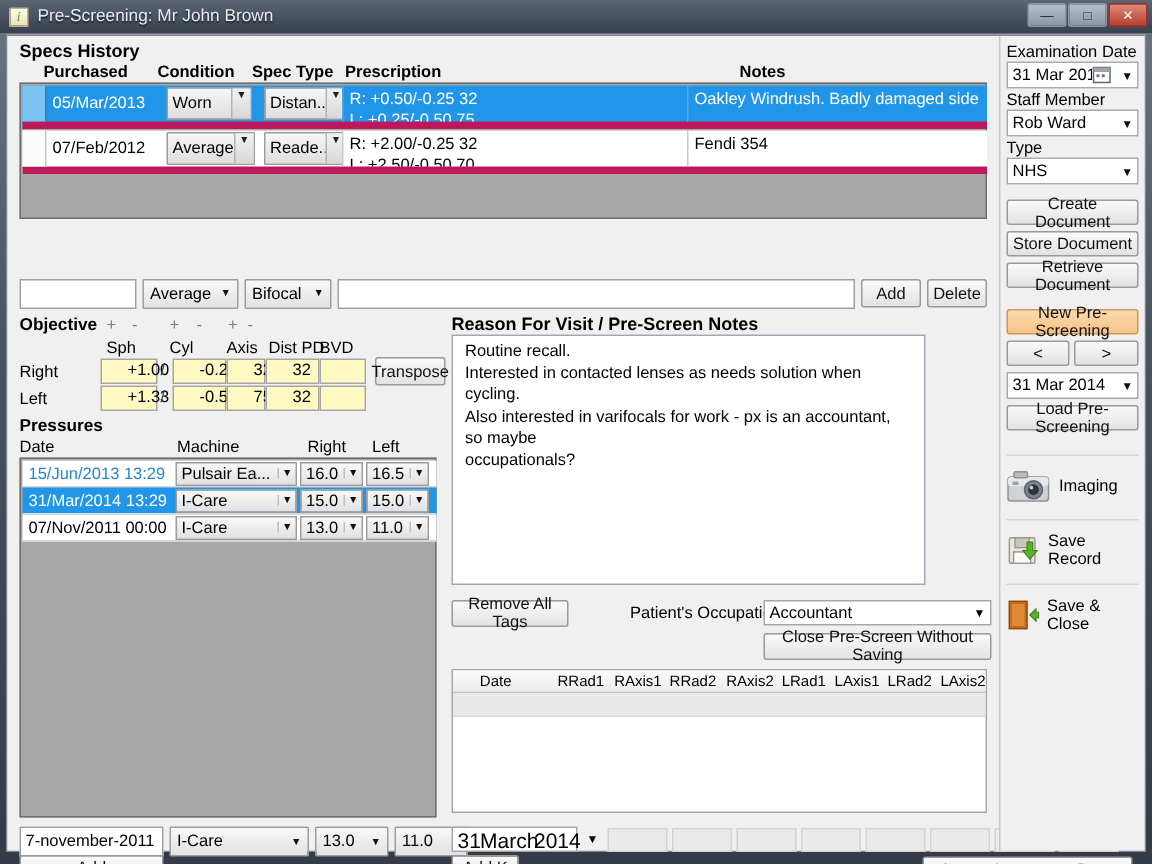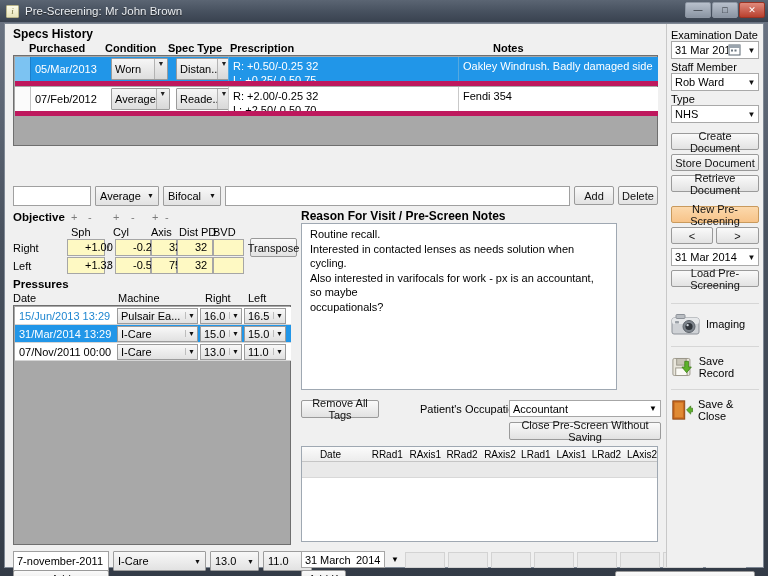--- a/index.html
+++ b/index.html
@@ -402,21 +402,21 @@
           <div class="kh" style="width:44px;">RAxis2</div>
           <div class="kh" style="width:42px;">LRad1</div>
           <div class="kh" style="width:42px;">LAxis1</div>
           <div class="kh" style="width:42px;">LRad2</div>
           <div class="kh" style="flex:1;">LAxis2</div>
         </div>
         <div id="k-body"></div>
       </div>
 
       <div id="k-row">
-        <div style="width:84px;height:17px;background:#fff;border:1px solid #a6a6a6;display:flex;align-items:center;font-size:11px;">
+        <div style="width:84px;height:17px;background:#fff;border:1px solid #a6a6a6;display:flex;align-items:center;font-size:14px;">
           <span style="padding-left:3px;width:18px;">31</span>
           <span style="width:36px;">March</span>
           <span style="width:26px;">2014</span>
         </div>
         <div style="width:14px;text-align:center;font-size:8px;">▼</div>
         <div class="blankbox" style="width:40px;"></div>
         <div class="blankbox" style="width:40px;"></div>
         <div class="blankbox" style="width:40px;"></div>
         <div class="blankbox" style="width:40px;"></div>
         <div class="blankbox" style="width:40px;"></div>

